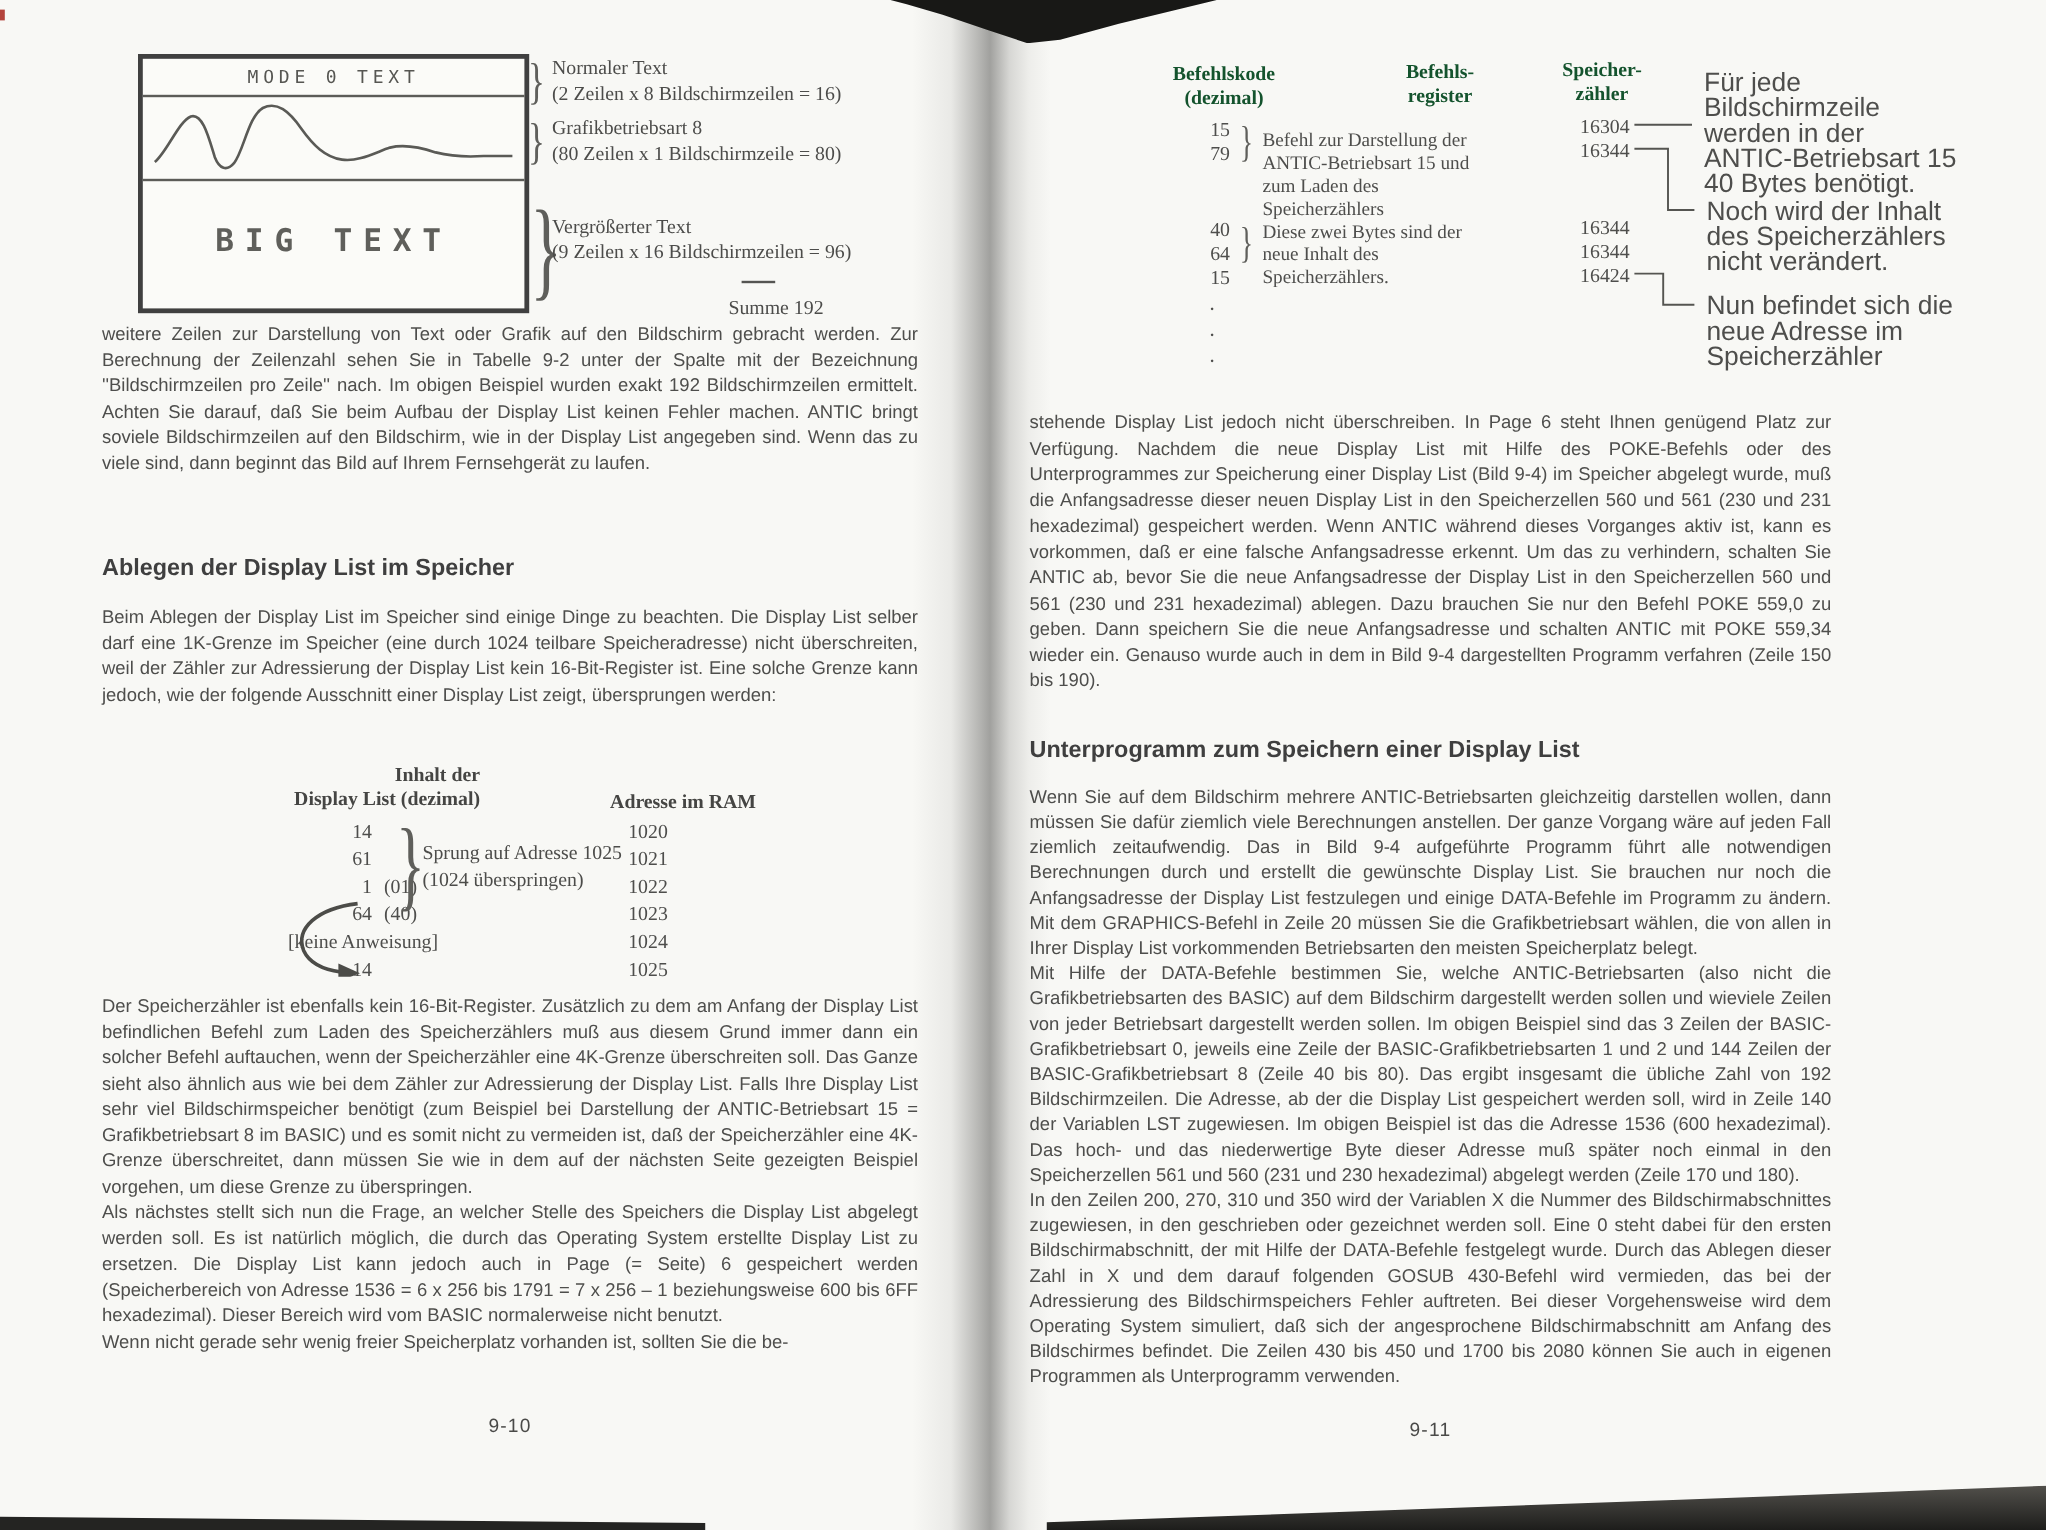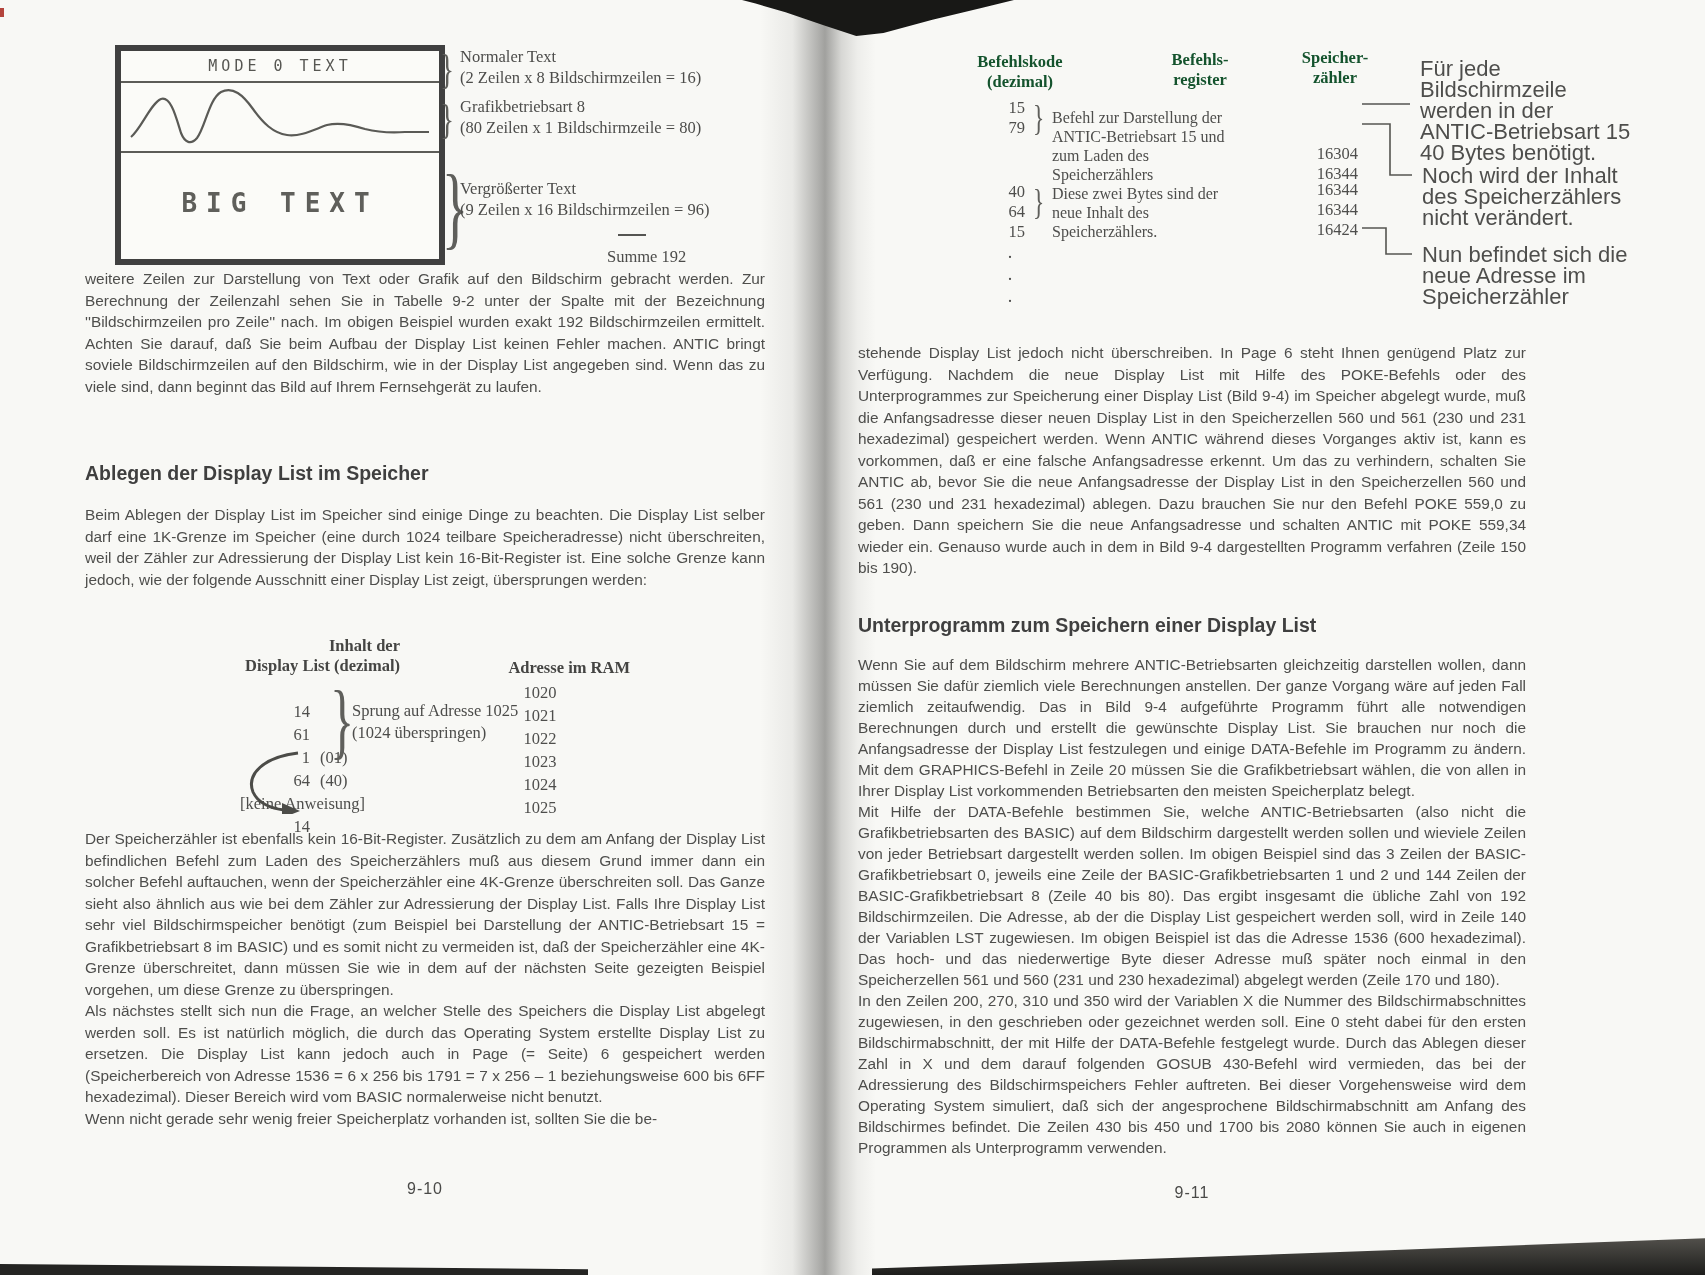--- a/index.html
+++ b/index.html
@@ -37,21 +37,21 @@
   .body-text { font-size:15.4px; line-height:21.5px; text-align:justify; }
   .body-text p { margin:0; }
   .heading { font-size:19.5px; font-weight:bold; color:#3f3f3f; }
   .ser { font-family:"Liberation Serif", serif; color:#4c4c4a; }
   .pre { white-space:pre-line; }
   .abs { position:absolute; }
   .footer { text-align:center; font-size:16px; letter-spacing:1px; color:#4a4a48; }
 
   
   .fig-box { position:absolute; left:115px; top:45px; width:318px; height:208px;
-    border:6px solid #404040; background:#fbfbf8; }
+    border:4px solid #404040; background:#fbfbf8; }
   .fig-row1 { height:30px; border-bottom:2px solid #5c5c58; display:flex; align-items:center; justify-content:center;
     font-family:"DejaVu Sans Mono", monospace; font-size:15px; letter-spacing:4px; color:#56565           2; color:#565652; }
   .fig-row2 { height:68px; border-bottom:2px solid #5c5c58; }
   .fig-row3 { height:100px; display:flex; align-items:center; justify-content:center;
     font-family:"DejaVu Sans Mono", monospace; font-weight:bold; font-size:26px; letter-spacing:9px; color:#5f5f5b; }
   .brace { font-family:"Liberation Serif", serif; color:#5f5f5b; display:inline-block; }
   .fig-cap { position:absolute; font-family:"Liberation Serif", serif; font-size:16.5px; line-height:21px; color:#4c4c4a; width:300px; }
   .sum-divider { position:absolute; left:618px; top:234px; width:28px; border-top:2.5px solid #55555          2; border-top:2.5px solid #555552; }
 
   
@@ -109,21 +109,21 @@
   <div class="abs body-text" style="left:85px; top:268px; width:680px;">weitere Zeilen zur Darstellung von Text oder Grafik auf den Bildschirm gebracht werden. Zur Berechnung der Zeilenzahl sehen Sie in Tabelle 9-2 unter der Spalte mit der Bezeichnung ''Bildschirmzeilen pro Zeile'' nach. Im obigen Beispiel wurden exakt 192 Bildschirmzeilen ermittelt. Achten Sie darauf, daß Sie beim Aufbau der Display List keinen Fehler machen. ANTIC bringt soviele Bildschirmzeilen auf den Bildschirm, wie in der Display List angegeben sind. Wenn das zu viele sind, dann beginnt das Bild auf Ihrem Fernsehgerät zu laufen.</div>
 
   <div class="abs heading" style="left:85px; top:462px;">Ablegen der Display List im Speicher</div>
 
   <div class="abs body-text" style="left:85px; top:504px; width:680px;">Beim Ablegen der Display List im Speicher sind einige Dinge zu beachten. Die Display List selber darf eine 1K-Grenze im Speicher (eine durch 1024 teilbare Speicheradresse) nicht überschreiten, weil der Zähler zur Adressierung der Display List kein 16-Bit-Register ist. Eine solche Grenze kann jedoch, wie der folgende Ausschnitt einer Display List zeigt, übersprungen werden:</div>
 
   <div class="abs dl-head pre" style="left:200px; top:636px; width:200px;">Inhalt der
 Display List (dezimal)</div>
   <div class="abs dl-head" style="left:470px; top:658px; width:160px;">Adresse im RAM</div>
 
-  <div class="abs" style="left:180px; top:702px;">
+  <div class="abs" style="left:180px; top:683px;">
     <div class="dl-row">
       <span class="v">14</span>
         <span class="n"></span>
     </div>
     <div class="dl-row">
       <span class="v">61</span>
         <span class="n"></span>
     </div>
     <div class="dl-row">
       <span class="v">1</span>
@@ -176,21 +176,21 @@
 
   <div class="abs rf-codes" style="left:990px; top:98px; width:35px;">
     <div>15</div>
     <div>79</div>
   </div>
   <span class="abs brace" style="left:1030px; top:98px; font-size:36px; line-height:40px; transform:scaleX(0.65);">}</span>
   <div class="abs rf-text pre" style="left:1052px; top:108px; width:190px;">Befehl zur Darstellung der
 ANTIC-Betriebsart 15 und
 zum Laden des
 Speicherzählers</div>
-  <div class="abs rf-cnt" style="left:1308px; top:96px; width:50px;margin-top:48px;">
+  <div class="abs rf-cnt" style="left:1308px; top:96px; width:50px;">
     <div>16304</div>
     <div>16344</div>
   </div>
 
   <div class="abs rf-codes" style="left:990px; top:182px; width:35px;">
     <div>40</div>
     <div>64</div>
     <div>15</div>
   </div>
   <span class="abs brace" style="left:1030px; top:182px; font-size:36px; line-height:40px; transform:scaleX(0.65);">}</span>

